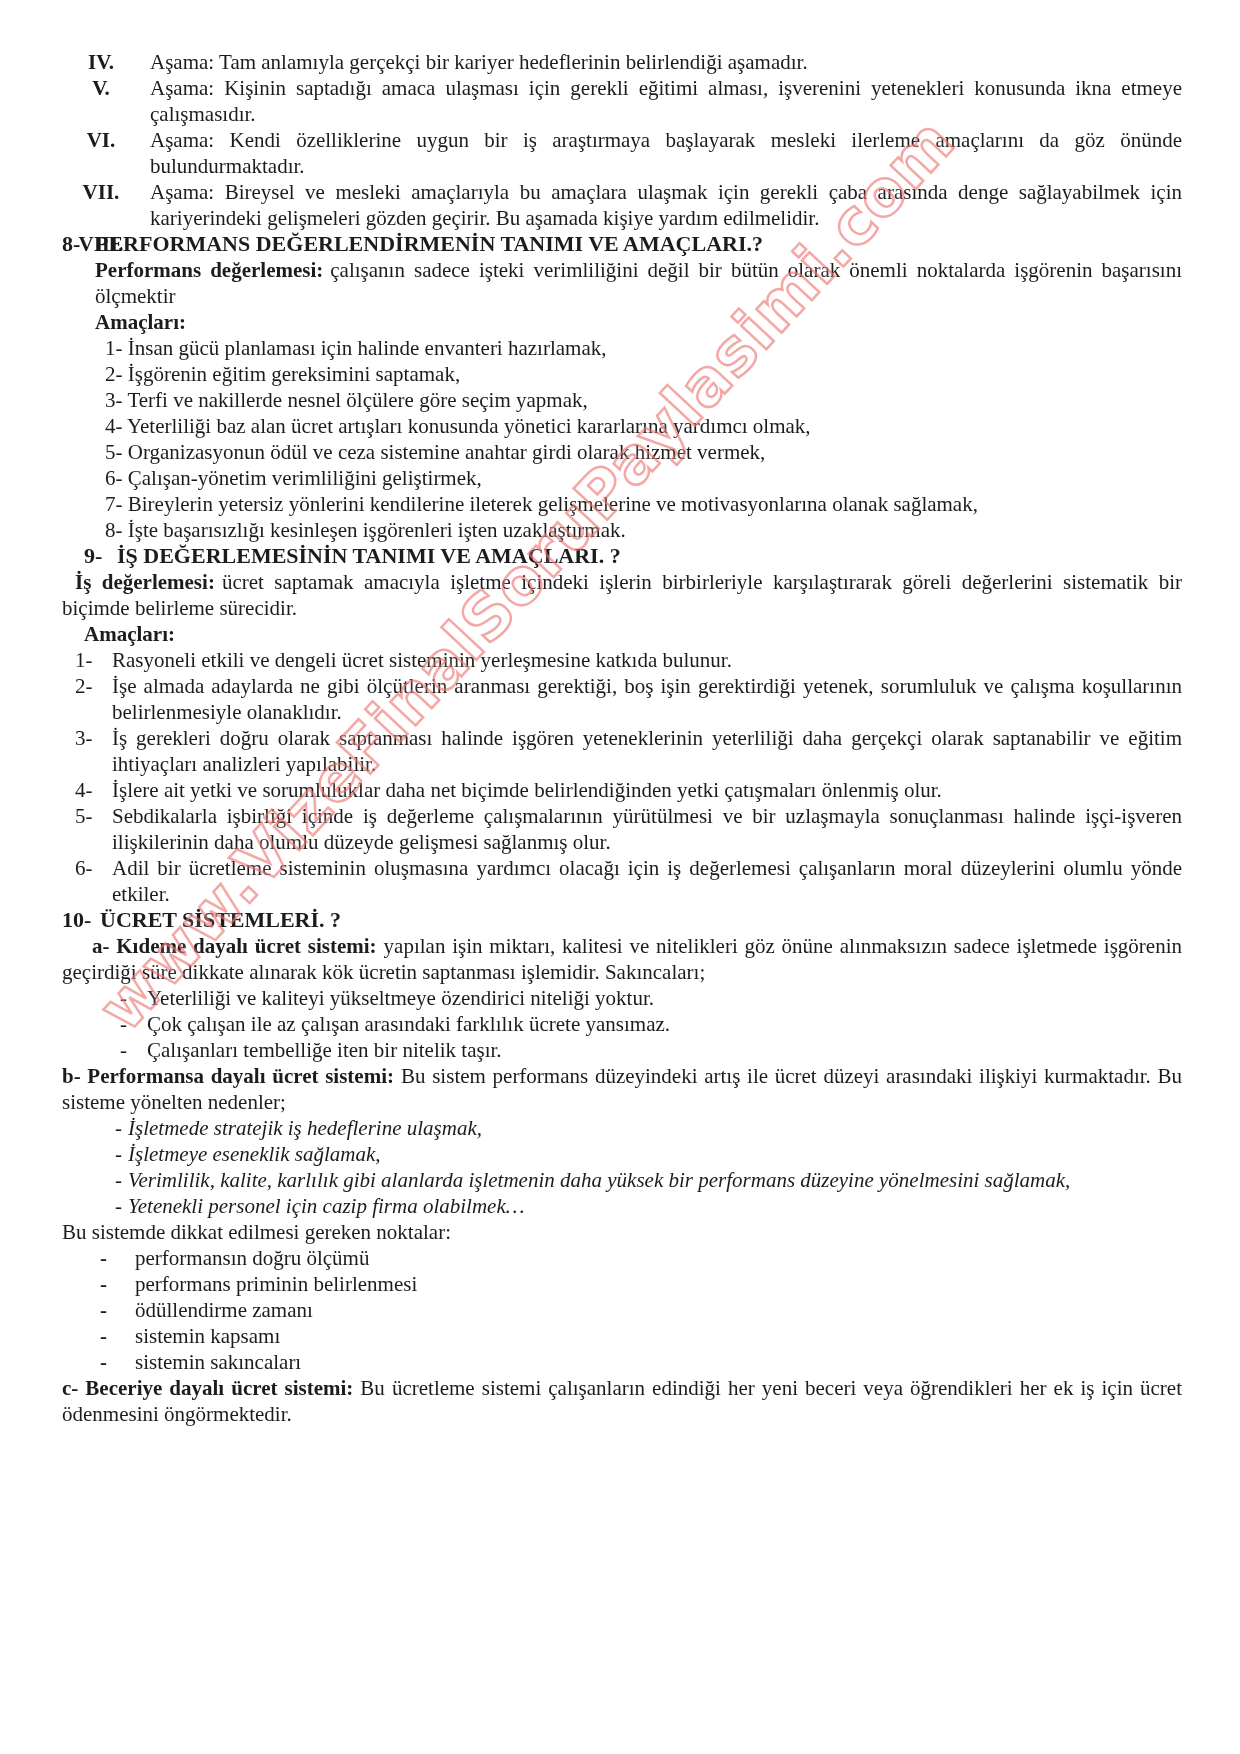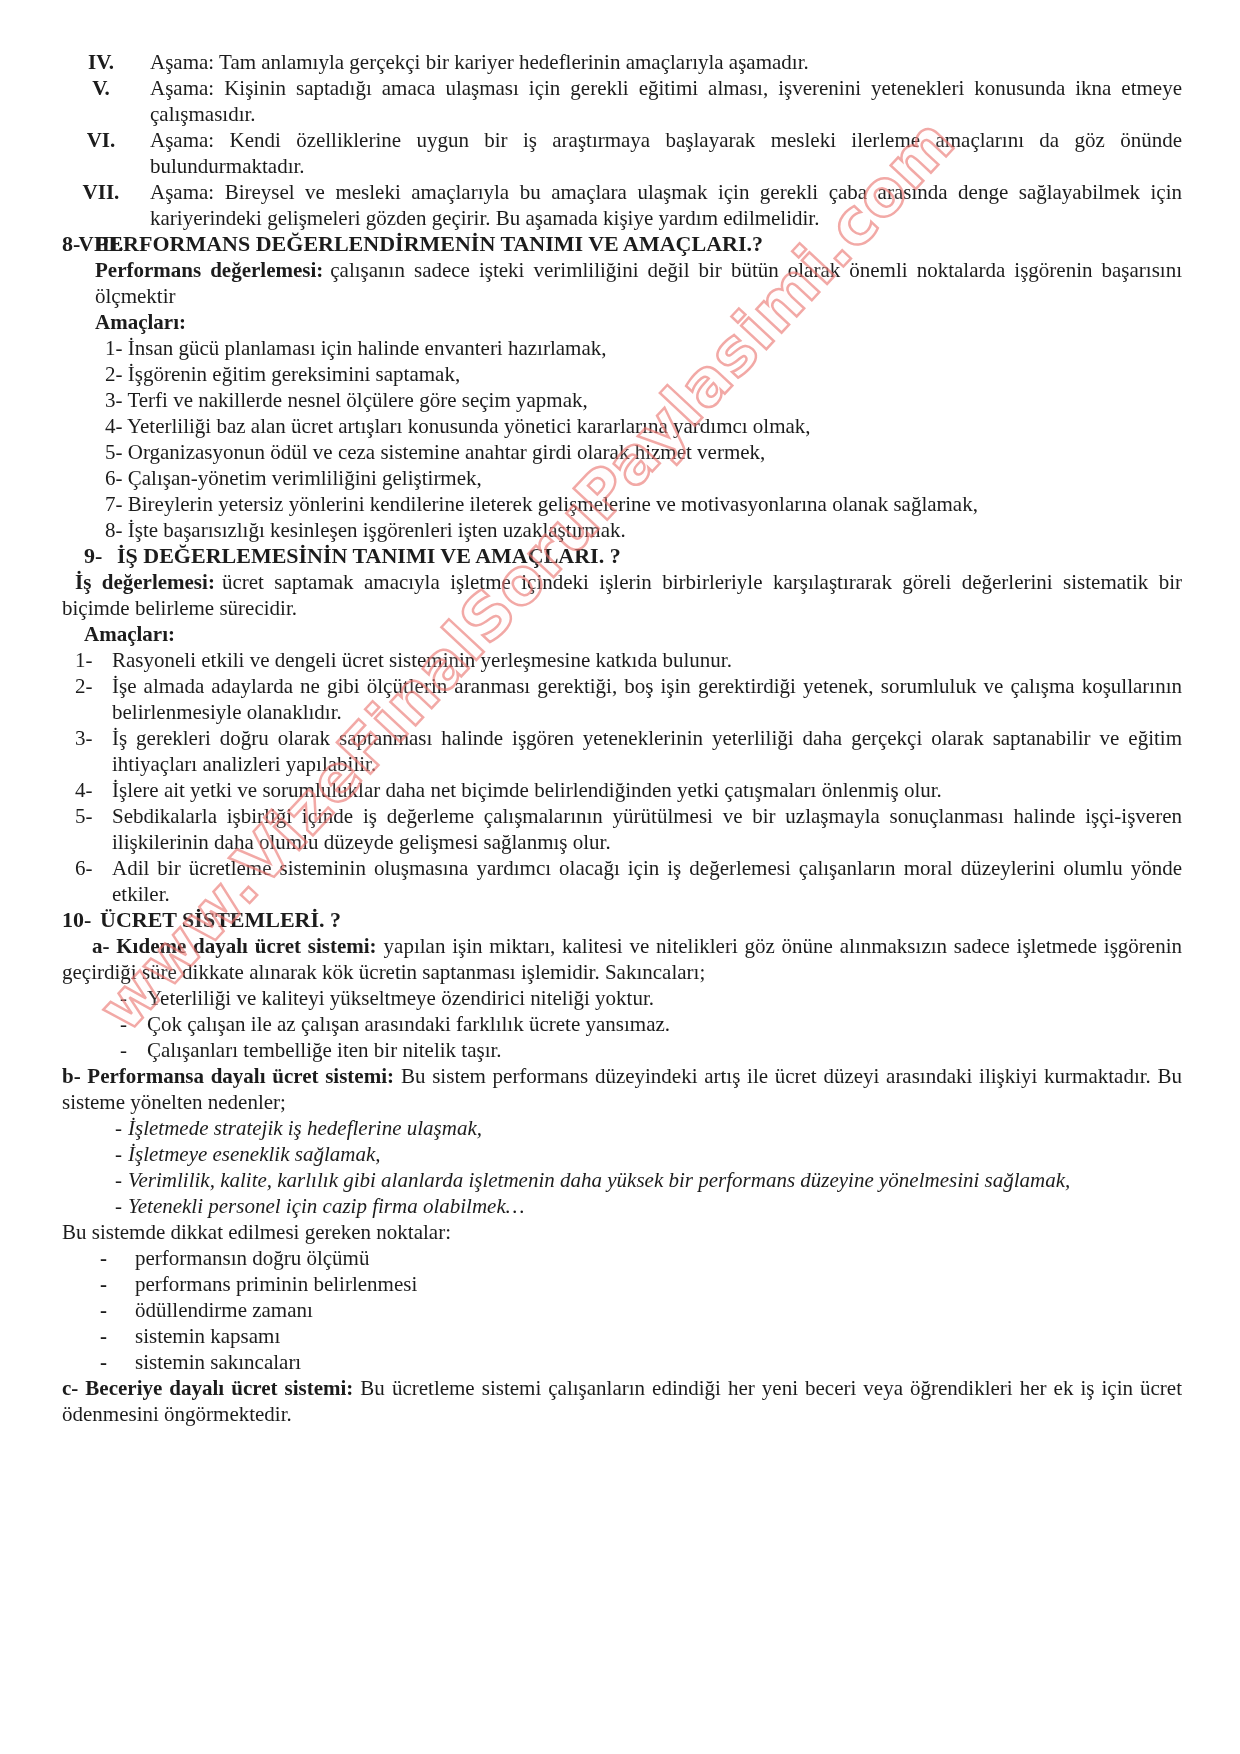--- a/index.html
+++ b/index.html
@@ -56,21 +56,21 @@
 </style>
 </head>
 <body>
 
 <div class="page">
 
   <div class="wm">www.VizeFinalSoruPaylasimi.com</div>
 
   <div class="roman-item">
     <span class="rnum">IV.</span>
-    <span>Aşama: Tam anlamıyla gerçekçi bir kariyer hedeflerinin amaçlarıyla aşamadır.</span>
+    <span>Aşama: Tam anlamıyla gerçekçi bir kariyer hedeflerinin belirlendiği aşamadır.</span>
   </div>
   <div class="roman-item">
     <span class="rnum">V.</span>
     <span>Aşama: Kişinin saptadığı amaca ulaşması için gerekli eğitimi alması, işverenini yetenekleri konusunda ikna etmeye çalışmasıdır.</span>
   </div>
   <div class="roman-item">
     <span class="rnum">VI.</span>
     <span>Aşama: Kendi özelliklerine uygun bir iş araştırmaya başlayarak mesleki ilerleme amaçlarını da göz önünde bulundurmaktadır.</span>
   </div>
   <div class="roman-item">

